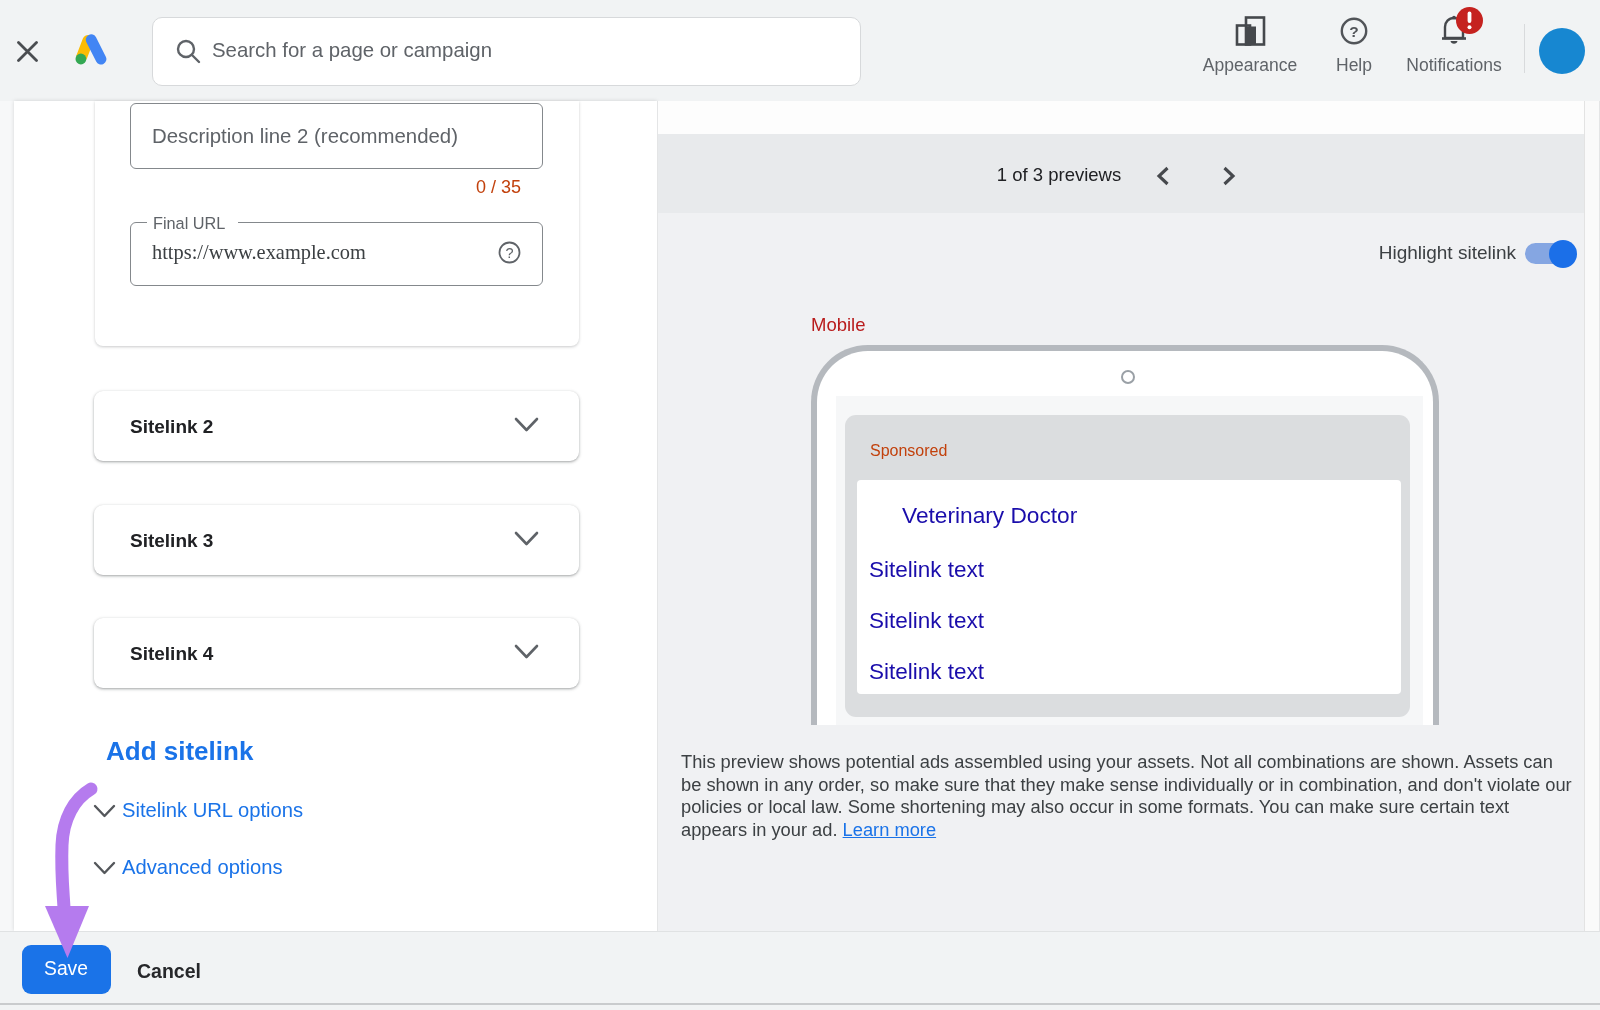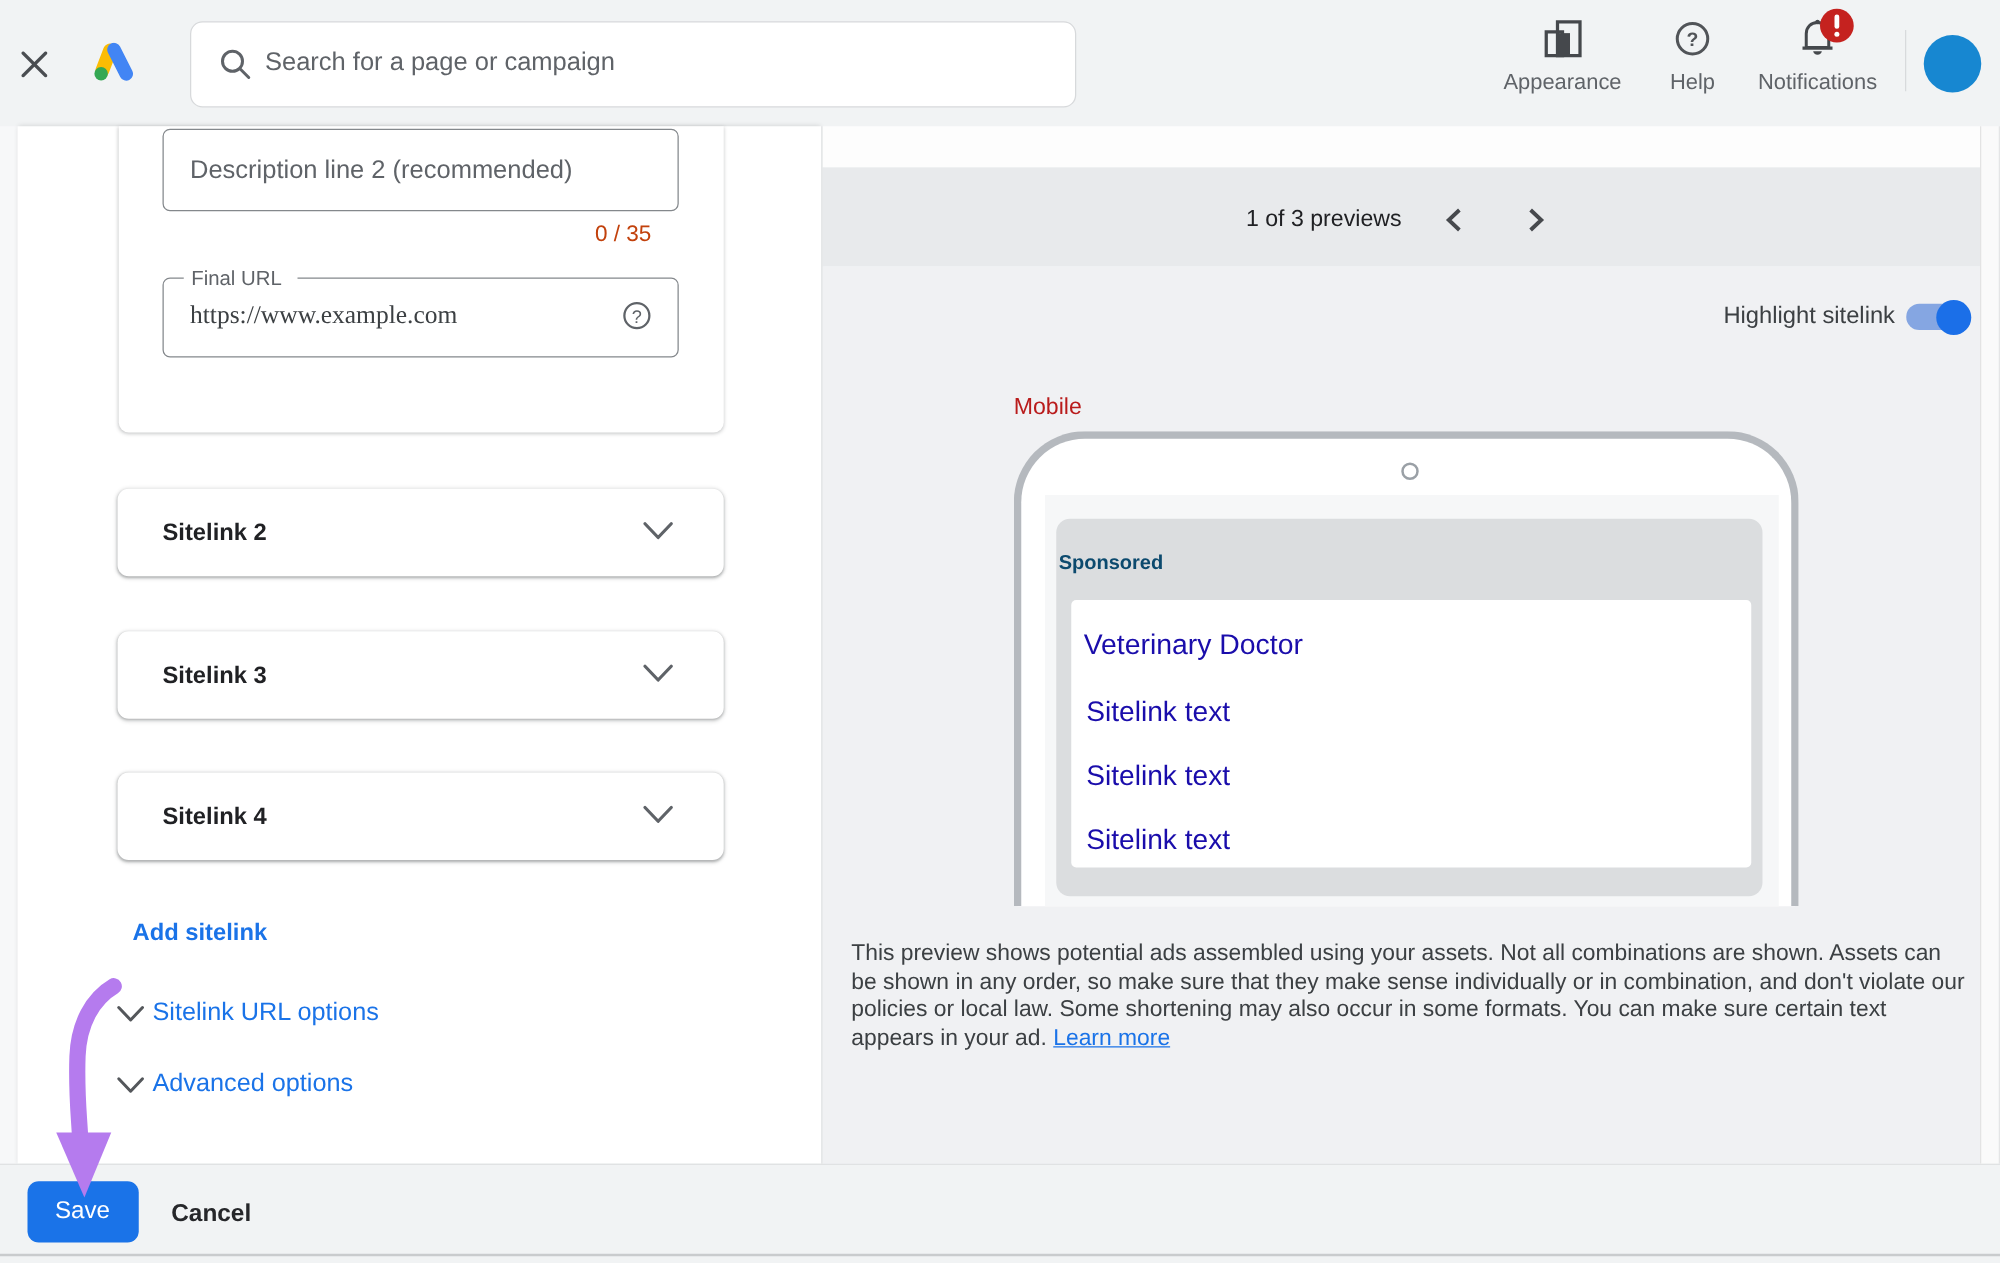--- a/index.html
+++ b/index.html
@@ -92,21 +92,21 @@
 <svg class="abs" style="left:514px; top:531px;" width="25" height="17" viewBox="0 0 25 17">
   <path d="M2 2 L12.5 13 L23 2" stroke="#5f6368" stroke-width="2.6" fill="none" stroke-linecap="round" stroke-linejoin="round"></path>
 </svg>
 
 <div class="abs" style="left:94px; top:618px; width:485px; height:70px; background:#fff; border-radius:9px; box-shadow:0 1px 2px rgba(60,64,67,0.3), 0 1px 3px 1px rgba(60,64,67,0.15);"></div>
 <div class="abs" style="left:130px; top:642.5px; font-size:19px; font-weight:bold; color:#202124;">Sitelink 4</div>
 <svg class="abs" style="left:514px; top:644px;" width="25" height="17" viewBox="0 0 25 17">
   <path d="M2 2 L12.5 13 L23 2" stroke="#5f6368" stroke-width="2.6" fill="none" stroke-linecap="round" stroke-linejoin="round"></path>
 </svg>
 
-<div class="abs" style="left:106px; top:736px; font-size:19px; font-weight:bold; color:#1a73e8;">Add sitelink</div>
+<div class="abs" style="left:106px; top:736px; font-size:26px; font-weight:bold; color:#1a73e8;">Add sitelink</div>
 
 <svg class="abs" style="left:93px; top:804px;" width="23" height="15" viewBox="0 0 23 15">
   <path d="M2 2 L11.5 12 L21 2" stroke="#54575b" stroke-width="2.4" fill="none" stroke-linecap="round" stroke-linejoin="round"></path>
 </svg>
 <div class="abs" style="left:122px; top:799px; font-size:20.2px; color:#1a73e8;">Sitelink URL options</div>
 
 <svg class="abs" style="left:93px; top:861px;" width="23" height="15" viewBox="0 0 23 15">
   <path d="M2 2 L11.5 12 L21 2" stroke="#54575b" stroke-width="2.4" fill="none" stroke-linecap="round" stroke-linejoin="round"></path>
 </svg>
 <div class="abs" style="left:122px; top:856px; font-size:20.2px; color:#1a73e8;">Advanced options</div>
@@ -131,20 +131,20 @@
 <div class="abs" style="right:84px; top:242px; font-size:19px; color:#3c4043;">Highlight sitelink</div>
 <div class="abs" style="left:1525px; top:243px; width:40px; height:20.5px; border-radius:10.5px; background:#85a6e2;"></div>
 <div class="abs" style="left:1548.5px; top:239.5px; width:28px; height:28px; border-radius:50%; background:#1b6fe8;"></div>
 
 <div class="abs" style="left:811px; top:314px; font-size:18.5px; color:#b91c1c;">Mobile</div>
 
 <div class="abs" style="left:811px; top:345px; width:628px; height:380px; background:#fff; border:6px solid #b5b9be; border-bottom:none; border-radius:57px 57px 0 0;"></div>
 <div class="abs" style="left:1121px; top:370px; width:14px; height:14px; border-radius:50%; border:2px solid #9aa0a6; background:#fff;"></div>
 <div class="abs" style="left:836px; top:396px; width:587px; height:329px; background:#f6f7f8;"></div>
 <div class="abs" style="left:845px; top:415px; width:565px; height:302px; background:#dbdddf; border-radius:11px;"></div>
-<div class="abs" style="left:847px; top:442px; font-size:16px; font-weight:bold; color:#0c4a6e;">Sponsored</div>
+<div class="abs" style="left:870px; top:442px; font-size:16px; font-weight:normal; color:#c2410c;">Sponsored</div>
 <div class="abs" style="left:857px; top:480px; width:544px; height:214px; background:#fff; border-radius:4px;"></div>
-<div class="abs" style="left:867px; top:502px; font-size:22.7px; color:#1a0dab;">Veterinary Doctor</div>
+<div class="abs" style="left:902px; top:502px; font-size:22.7px; color:#1a0dab;">Veterinary Doctor</div>
 <div class="abs" style="left:869px; top:556.5px; font-size:22.5px; color:#1a0dab;">Sitelink text</div>
 <div class="abs" style="left:869px; top:607.5px; font-size:22.5px; color:#1a0dab;">Sitelink text</div>
 <div class="abs" style="left:869px; top:658.5px; font-size:22.5px; color:#1a0dab;">Sitelink text</div>
 
 <div class="abs" style="left:681px; top:751px; width:920px; font-size:18.3px; line-height:22.7px; color:#3c4043;">This preview shows potential ads assembled using your assets. Not all combinations are shown. Assets can<br>be shown in any order, so make sure that they make sense individually or in combination, and don't violate our<br>policies or local law. Some shortening may also occur in some formats. You can make sure certain text<br>appears in your ad. <a style="color:#1a73e8;">​<span style="color:#1a73e8; text-decoration:underline;">Learn more</span></a></div>
 
 </body></html>

